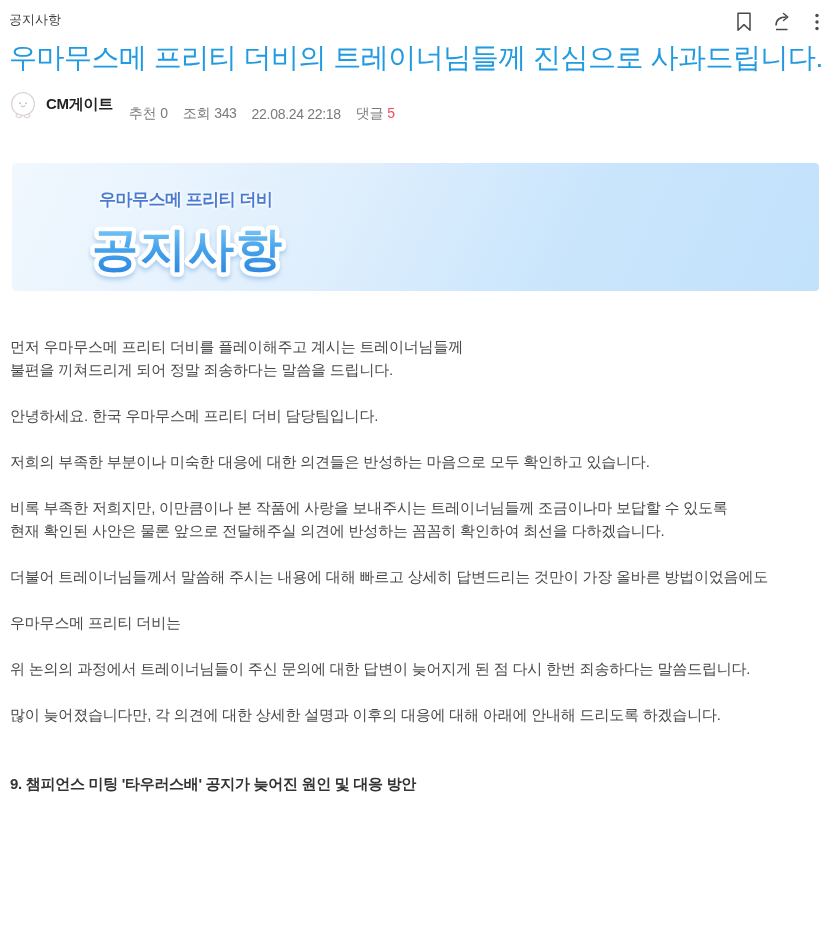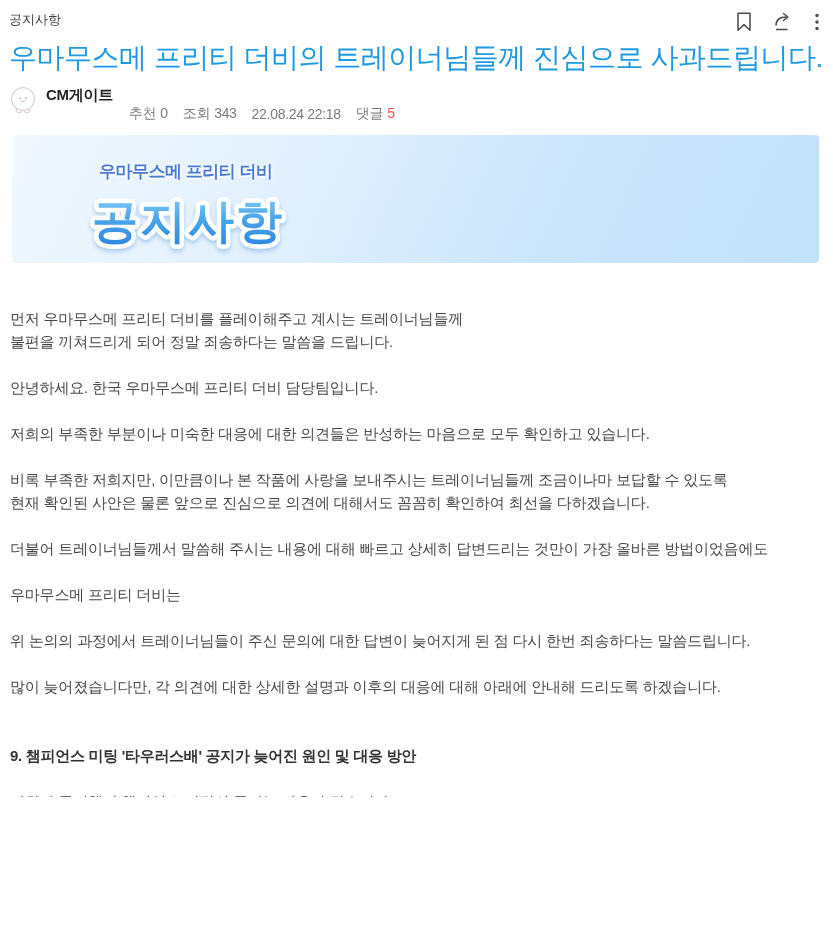--- a/index.html
+++ b/index.html
@@ -22,30 +22,30 @@
   .action-icons .icon-btn { cursor: pointer; display: inline-flex; }
 
   .post-title {
     margin: 11px 0 0 0;
     font-size: 28px; font-weight: 400;
     color: #209ae0;
     line-height: 30px;
     letter-spacing: -0.5px;
   }
 
-  .author-row { margin-top: 13px; display: flex; }
+  .author-row { margin-top: 13px; display: flex; align-items: center; }
   .author-name { margin-left: 9px; font-size: 15px; font-weight: 700; color: #222; letter-spacing: -0.3px; }
   .meta { display: flex; align-items: center; margin-left: 16px; font-size: 14px; color: #7b7b7b; letter-spacing: -0.3px; }
   .meta .stat { margin-right: 15px; margin-top: 19px; }
   .meta .num { margin-left: 4px; }
   .meta .num.red { color: #ef4e57; }
 
   
   .banner {
-    margin-top: 12px;
+    margin-top: 40px;
     width: 807px; height: 128px;
     margin-left: 3px;
     border-radius: 4px;
     background: linear-gradient(115deg, #f1f8fe 0%, #e0effd 38%, #c9e5fc 70%, #c2e1fb 100%);
     padding: 25px 0 0 72px;
     overflow: hidden;
   }
   .banner-subtitle {
     margin-left: 15px;
     font-size: 17px; font-weight: 700;
@@ -148,21 +148,21 @@
       <span>먼저 우마무스메 프리티 더비를 플레이해주고 계시는 트레이너님들께</span><br>
       <span>불편을 끼쳐드리게 되어 정말 죄송하다는 말씀을 드립니다.</span>
     </p>
 
     <p class="para"><span>안녕하세요. 한국 우마무스메 프리티 더비 담당팀입니다.</span></p>
 
     <p class="para"><span>저희의 부족한 부분이나 미숙한 대응에 대한 의견들은 반성하는 마음으로 모두 확인하고 있습니다.</span></p>
 
     <p class="para">
       <span>비록 부족한 저희지만, 이만큼이나 본 작품에 사랑을 보내주시는 트레이너님들께 조금이나마 보답할 수 있도록</span><br>
-      <span>현재 확인된 사안은 물론 앞으로 진심으로 의견에 대해서도 꼼꼼히 확인하여 최선을 다하겠습니다.</span>
+      <span>현재 확인된 사안은 물론 앞으로 전달해주실 의견에 반성하는 꼼꼼히 확인하여 최선을 다하겠습니다.</span>
     </p>
 
     <p class="para">
       <span>더불어 트레이너님들께서 말씀해 주시는 내용에 대해 빠르고 상세히 답변드리는 것만이 가장 올바른 방법이었음에도</span><br>
     </p>
 
     <p class="para">
       <span>우마무스메 프리티 더비는</span><br>
     </p>
 

